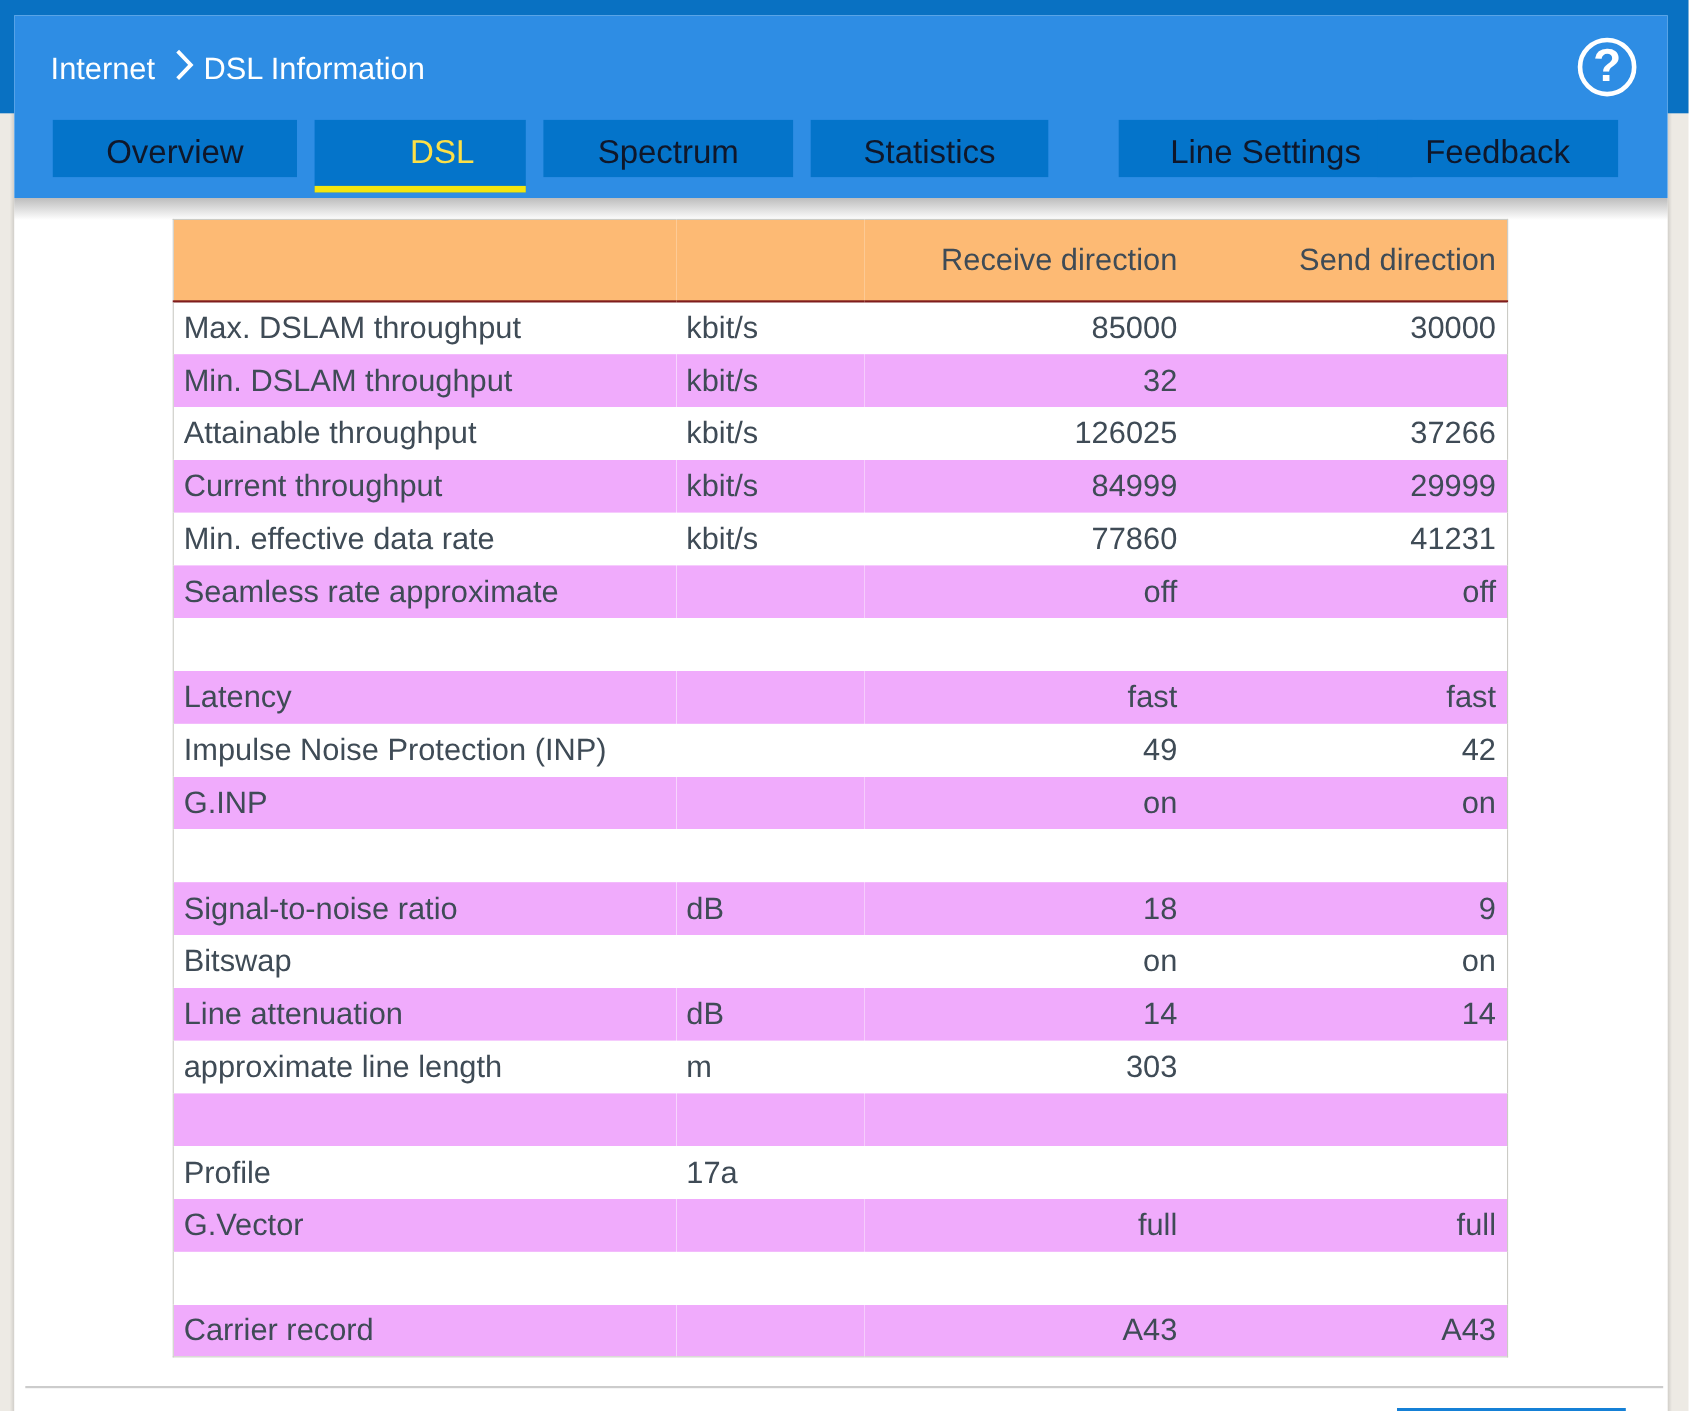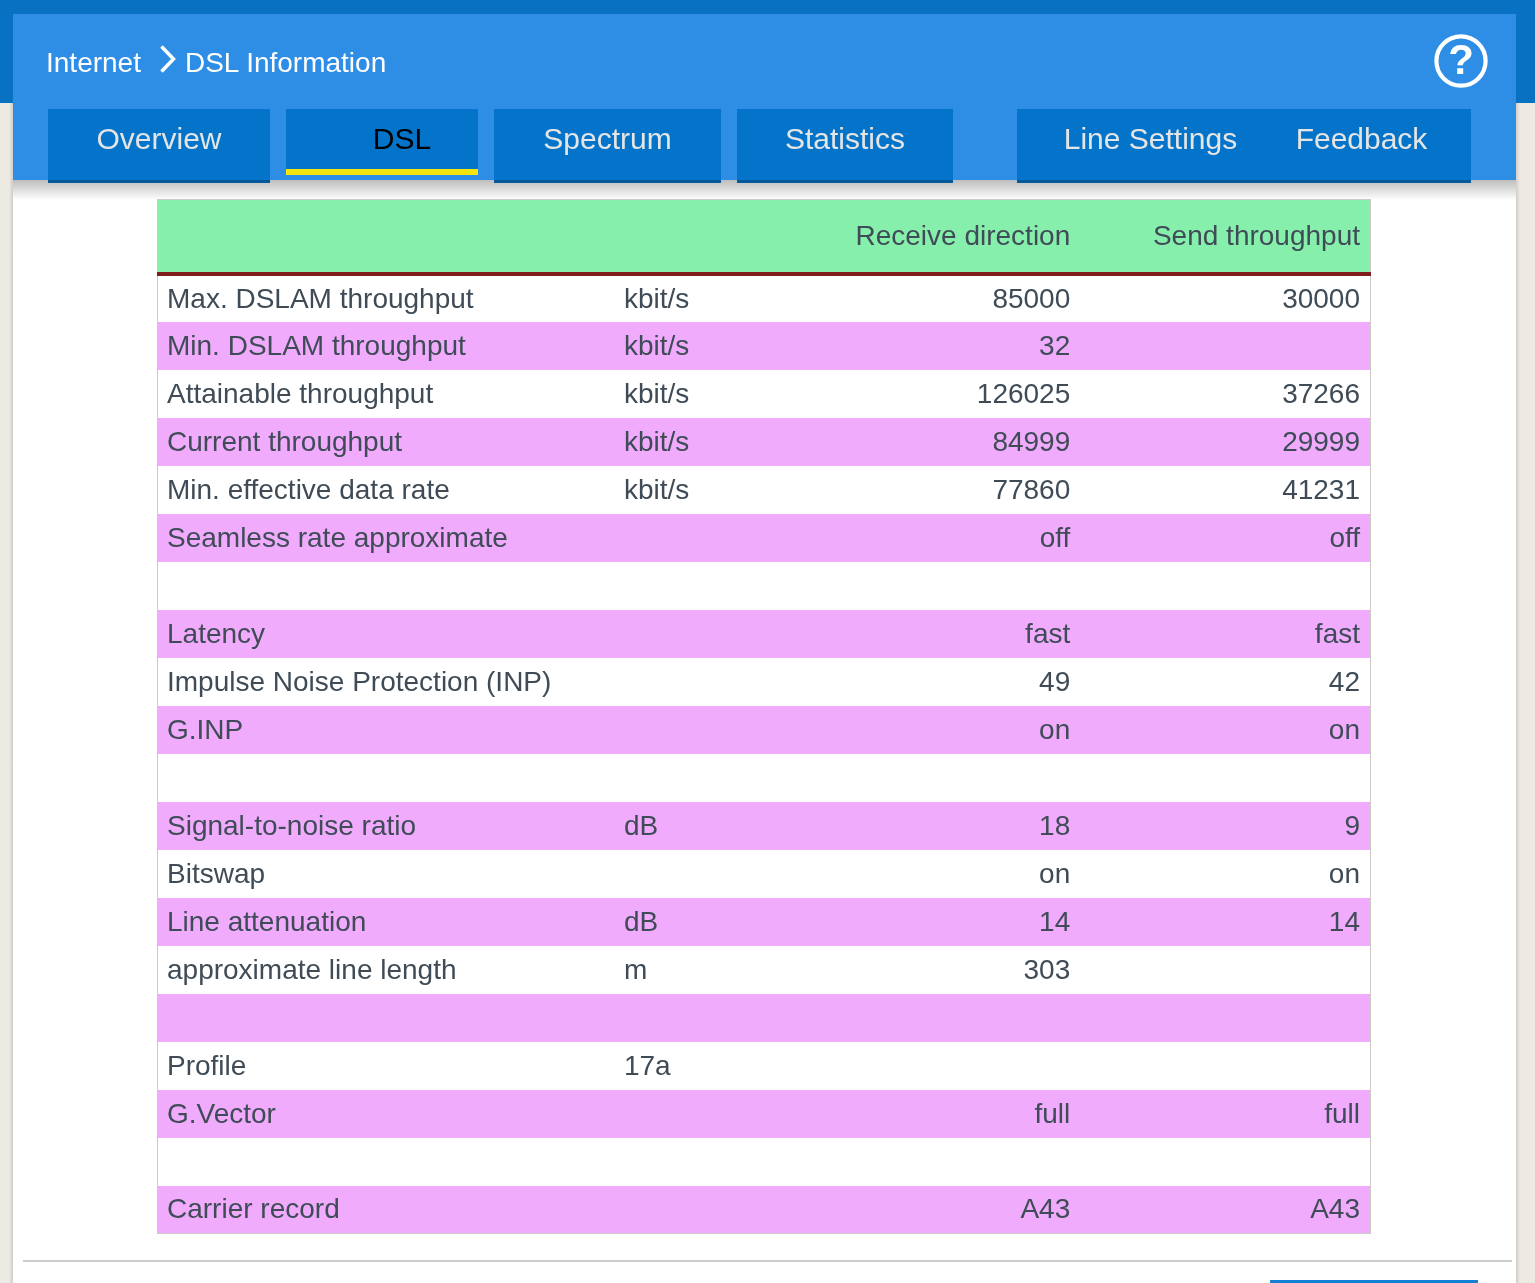--- a/index.html
+++ b/index.html
@@ -4,28 +4,28 @@
 <style>
 * { margin:0; padding:0; box-sizing:border-box; }
 html,body { width:1535px; height:1283px; overflow:hidden; }
 body { background:#edeae4; font-family:"Liberation Sans", sans-serif; }
 #topband { position:absolute; left:0; top:0; width:1535px; height:103px; background:#0971c2; }
 #card { position:absolute; left:13px; top:14px; width:1503px; height:1269px; background:#ffffff; }
 #cardheader { position:absolute; left:0; top:0; width:1503px; height:166px; background:#2e8de4; }
 #crumb { position:absolute; left:33px; top:29px; height:44px; color:#ffffff; font-size:28px; white-space:nowrap; }
 #crumb svg { margin:0 8px 0 18px; }
 #helpicon { position:absolute; left:1420px; top:19px; }
-.tab { position:absolute; top:95px; height:74px; background:#0474ca; color:#e5e5e5; font-size:30px; text-align:center; line-height:59px; }
-.tab.active { color:#000000; height:66px;padding-left:40px; }
+.tab { position:absolute; top:95px; height:52px; background:#0474ca; color:#0f172a; font-size:30px; text-align:center; line-height:59px; }
+.tab.active { color:#fde047; height:66px;padding-left:40px; }
 .tab.active .yel { position:absolute; left:0; bottom:0; width:100%; height:6px; background:#f3e50e; }
 #hdrshadow { position:absolute; left:0; top:166px; width:1503px; height:20px; background:linear-gradient(to bottom, rgba(0,0,0,0.26), rgba(0,0,0,0)); }
 table { position:absolute; left:144px; top:185px; width:1214px; border-collapse:collapse; table-layout:fixed; font-size:28px; color:#3f4b56; }
 table { border:1px solid #cbcbc5; }
 col.c1 { width:457px; } col.c2 { width:171px; } col.c3 { width:294px; } col.c4 { width:290px; }
-thead td { height:74px; border-bottom:4px solid #7f1d1d; background:#86efac; }
+thead td { height:74px; border-bottom:2px solid #7f1d1d; background:#fdba74; }
 tbody td { height:48px; padding:0; white-space:nowrap; overflow:hidden; }
 tbody tr.g td { background:#f0abfc; }
 td.l { padding-left:9px; text-align:left; }
 td.r { padding-right:10px; text-align:right; }
 #sep { position:absolute; left:10px; top:1246px; width:1489px; height:2px; background:#cccccc; }
 #btn { position:absolute; left:1257px; top:1266px; width:208px; height:17px; background:#1580d6; }
 </style>
 </head>
 <body>
 <div id="topband"></div>
@@ -53,21 +53,21 @@
         <col class="c1">
         <col class="c2">
         <col class="c3">
         <col class="c4">
       </colgroup>
     <thead>
         <tr>
           <td></td>
           <td></td>
           <td class="r">Receive direction</td>
-          <td class="r">Send throughput</td>
+          <td class="r">Send direction</td>
         </tr>
       </thead>
     <tbody>
       <tr>
           <td class="l">Max. DSLAM throughput</td>
           <td class="l">kbit/s</td>
           <td class="r">85000</td>
           <td class="r">30000</td>
         </tr>
       <tr class="g">

